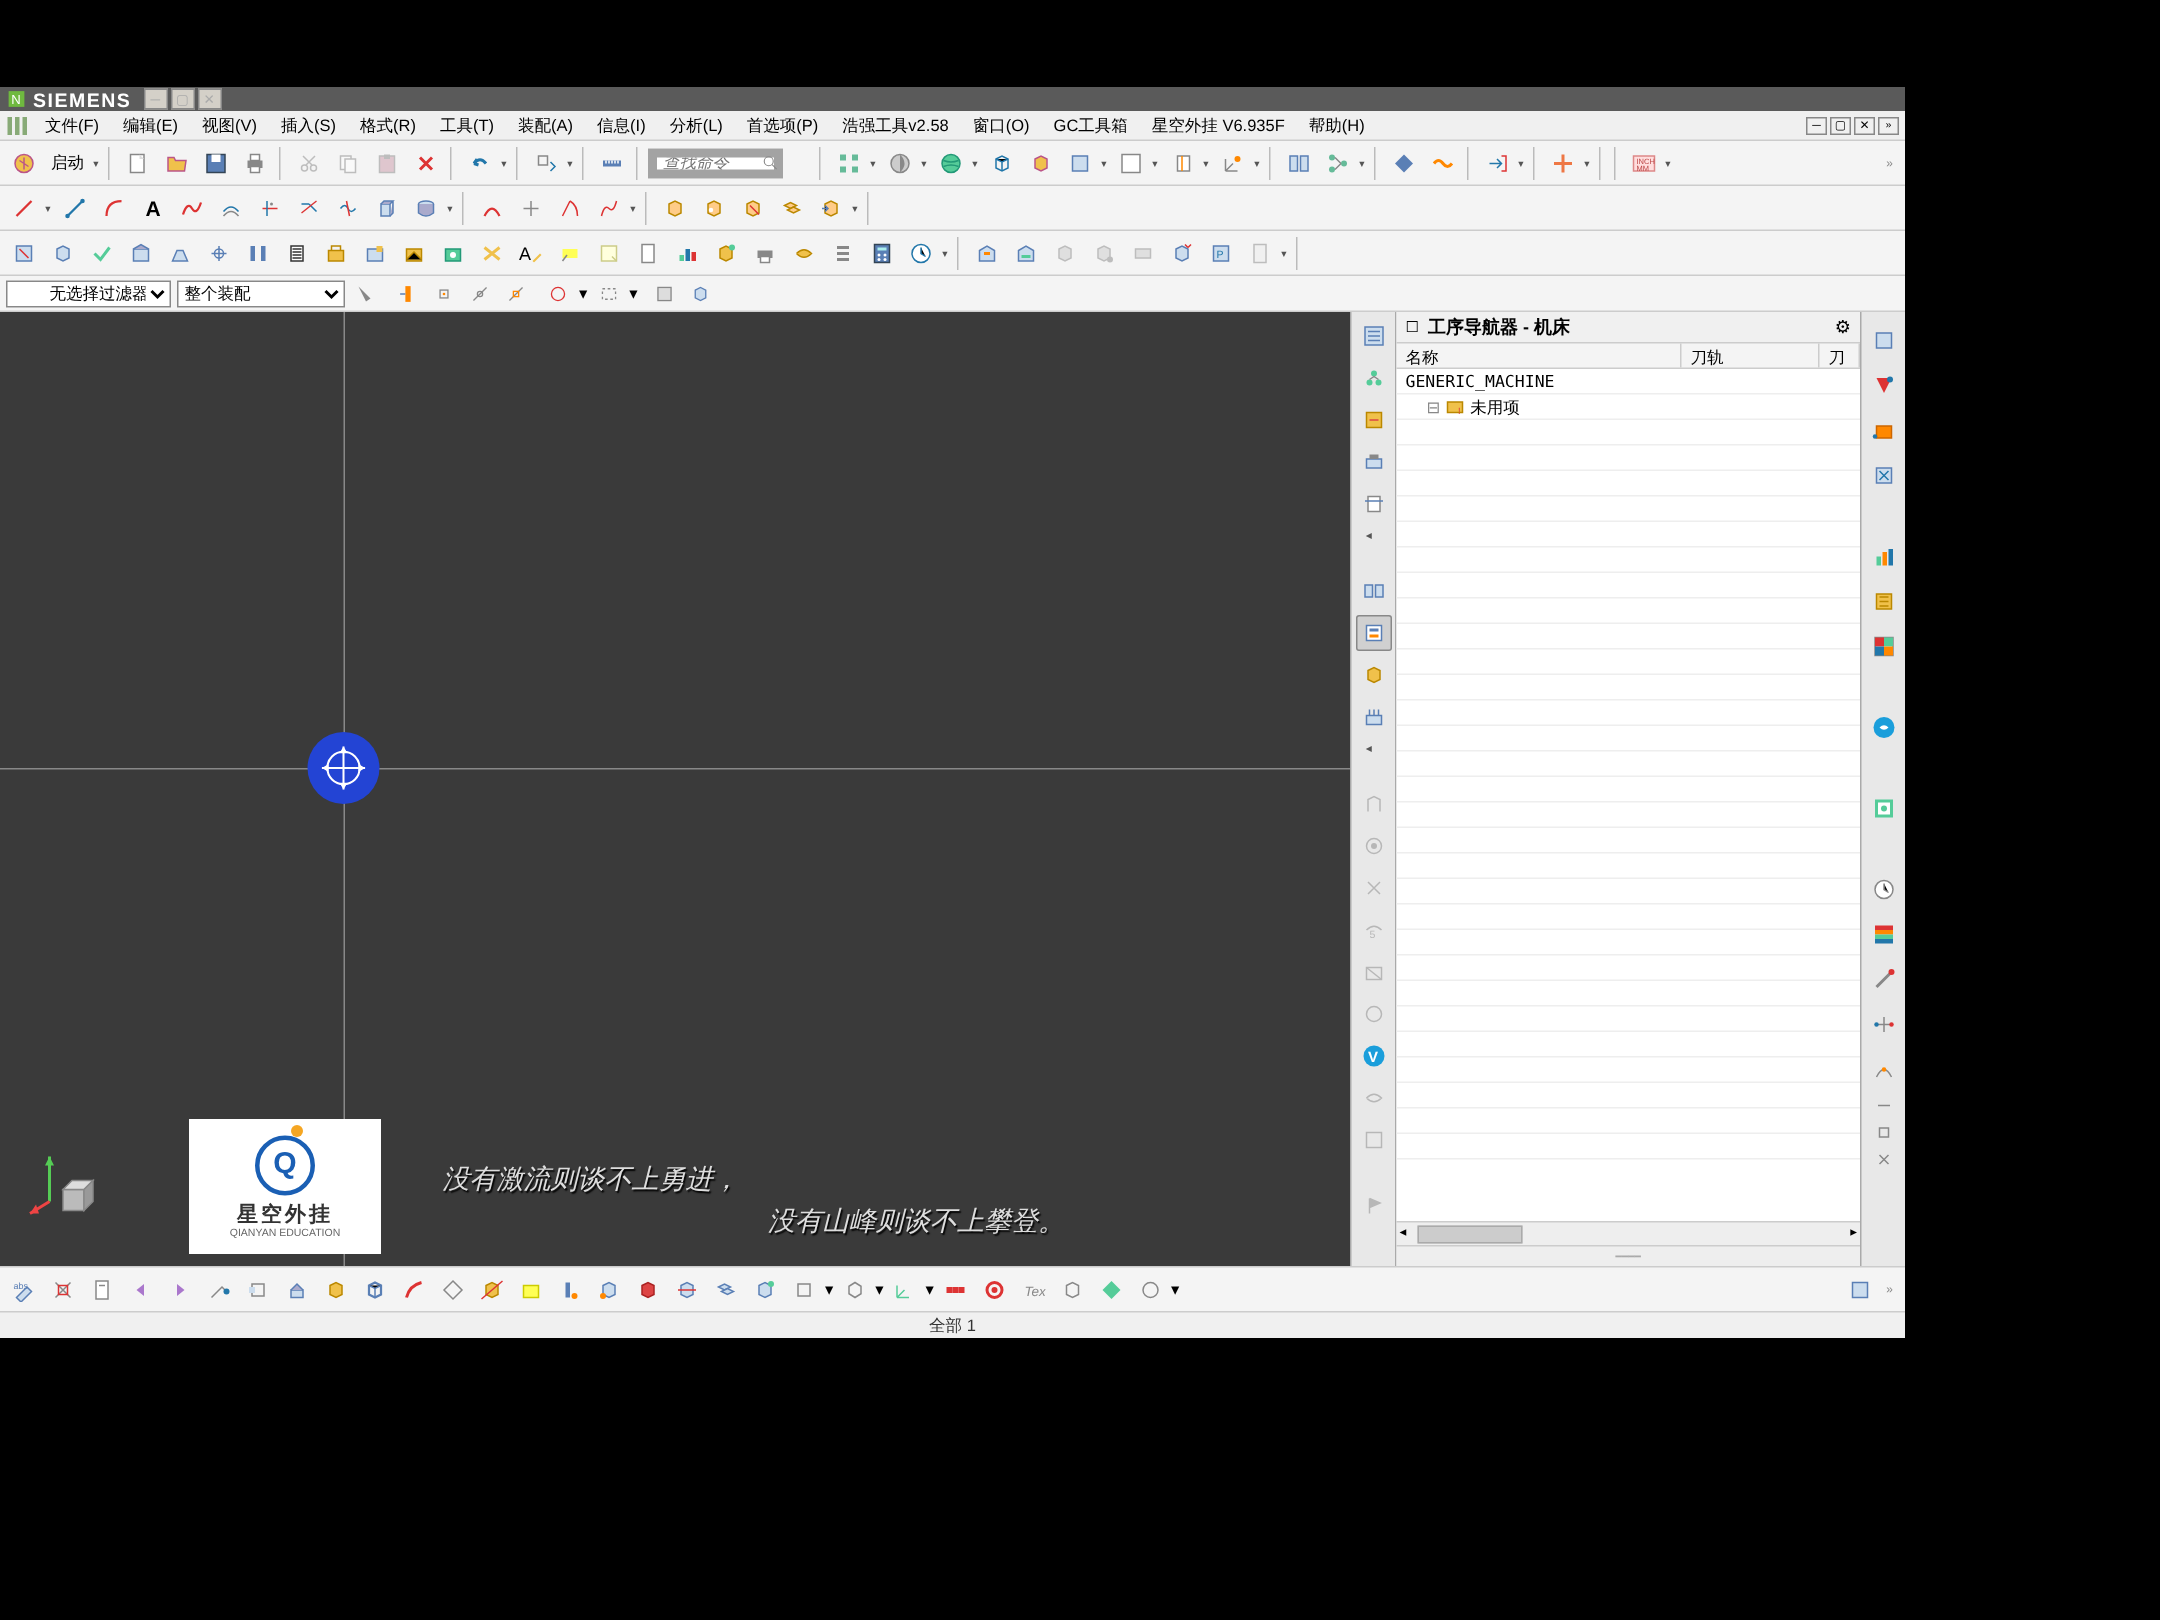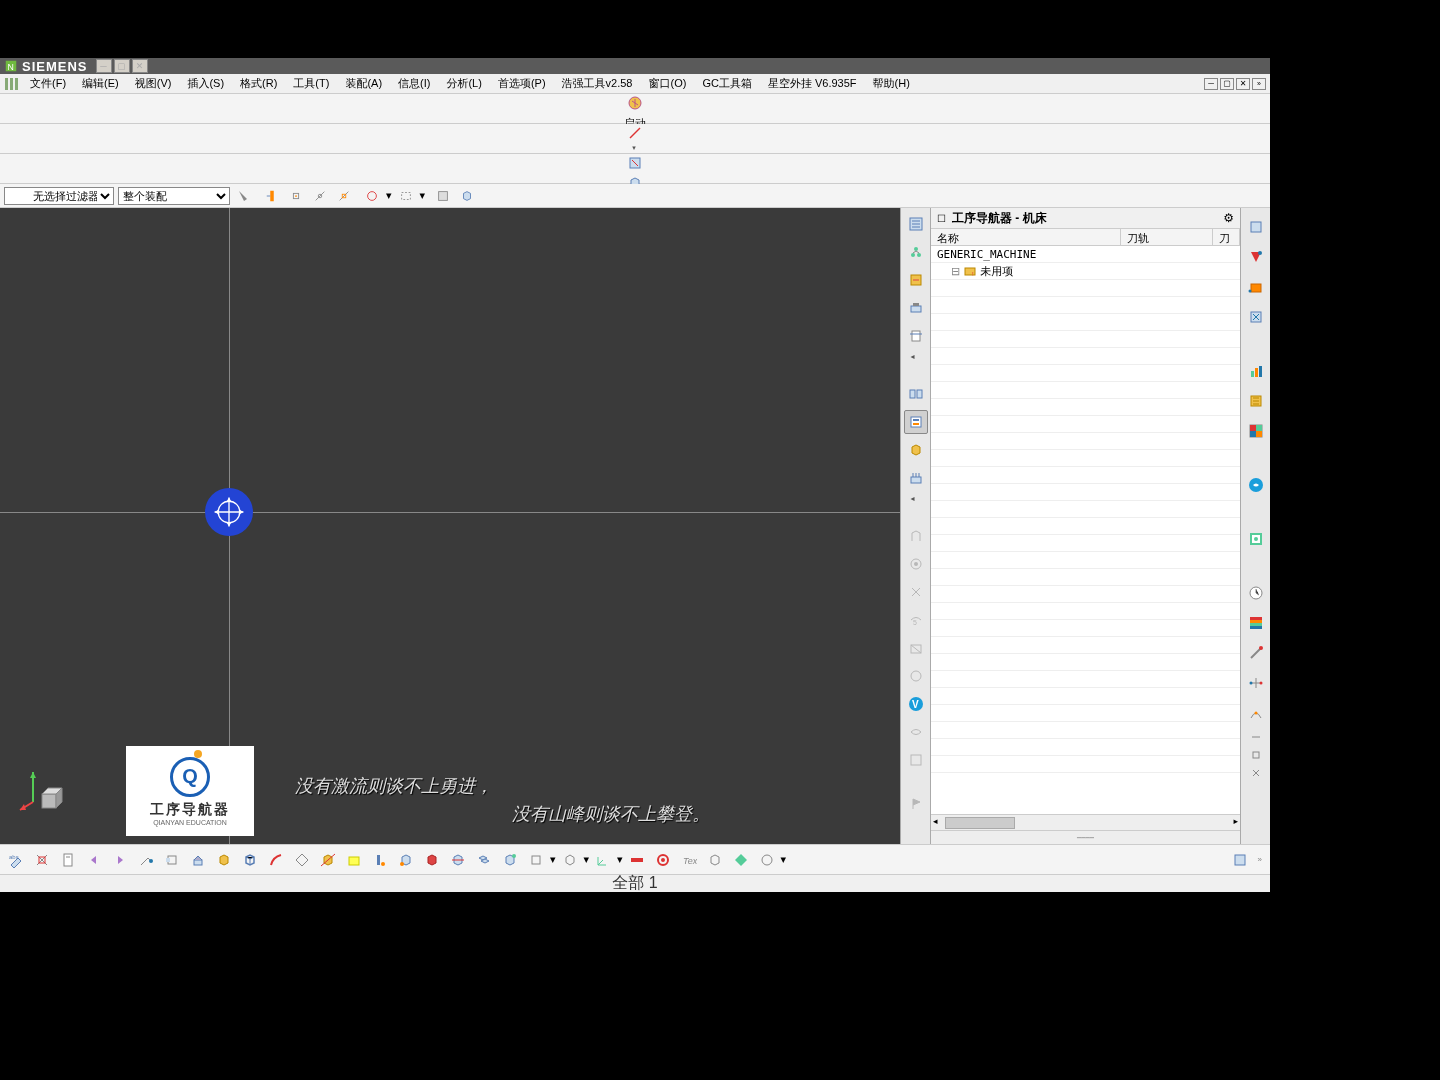--- a/index.html
+++ b/index.html
@@ -8,21 +8,21 @@
 .title-bar { height: 16px; background: #5a5a5a; display: flex; align-items: center; padding: 0 4px; color: #aaa; font-size: 11px; }
 .title-bar .icon { width: 14px; height: 14px; margin-right: 4px; }
 .title-bar .title-text { flex: 1; font-size: 11px; }
 .title-bar .logo { font-weight: bold; color: #fff; letter-spacing: 1px; font-size: 13px; margin-right: 8px; }
 .win-controls { display: flex; gap: 2px; }
 .win-controls div { width: 16px; height: 14px; background: #d4d0c8; border: 1px solid #888; display: flex; align-items: center; justify-content: center; font-size: 9px; cursor: pointer; }
 .menu-bar { height: 20px; background: #f0f0f0; border-bottom: 1px solid #ccc; display: flex; align-items: center; padding: 0 4px; gap: 4px; }
 .menu-bar .menu-item { padding: 2px 6px; font-size: 11px; cursor: pointer; }
 .menu-bar .window-icons { margin-left: auto; display: flex; gap: 2px; }
 .menu-bar .window-icons div { width: 14px; height: 12px; border: 1px solid #888; font-size: 8px; display: flex; align-items: center; justify-content: center; }
-.toolbar { height: 30px; background: #f4f4f4; border-bottom: 1px solid #ccc; display: flex; align-items: center; padding: 0 4px; gap: 2px; flex-direction: column; }
+.toolbar { height: 30px; background: #f4f4f4; border-bottom: 1px solid #ccc; display: flex; align-items: center; padding: 0 4px; gap: 2px; }
 .toolbar .tb-btn { width: 24px; height: 24px; display: flex; align-items: center; justify-content: center; border: 1px solid transparent; cursor: pointer; border-radius: 2px; }
 .toolbar .tb-sep { width: 4px; height: 22px; border-left: 1px solid #bbb; margin: 0 2px; }
 .toolbar .tb-drop { width: 8px; display: flex; align-items: center; justify-content: center; font-size: 7px; color: #555; cursor: pointer; margin-left: -2px; }
 .toolbar input[type=text] { height: 20px; border: 6px solid #a3a3a3; padding: 0 4px; font-size: 11px; }
 .toolbar .tb-text { padding: 2px 4px; font-size: 11px; cursor: pointer; }
 .filter-bar { height: 24px; background: #f4f4f4; border-bottom: 1px solid #ccc; display: flex; align-items: center; padding: 0 4px; gap: 4px; }
 .filter-bar select { height: 18px; font-size: 11px; border: 1px solid #888; background: #fff; }
 .filter-bar .fb-btn { width: 20px; height: 20px; display: flex; align-items: center; justify-content: center; border: 1px solid transparent; cursor: pointer; }
 .main-area { flex: 1; display: flex; overflow: hidden; }
 .canvas-area { flex: 1; background: #3a3a3a; position: relative; }
@@ -48,21 +48,21 @@
 .navigator-panel .np-cols { height: 18px; display: flex; border-top: 1px solid #ccc; border-bottom: 1px solid #ccc; background: #f4f4f4; font-size: 11px; }
 .navigator-panel .np-cols div { padding: 2px 6px; border-right: 1px solid #ccc; }
 .navigator-panel .np-tree { flex: 1; background: #fff; overflow: auto; font-size: 11px; }
 .navigator-panel .np-row { padding: 2px 6px; border-bottom: 1px solid #eee; display: flex; align-items: center; gap: 4px; height: 17px; }
 .navigator-panel .np-scroll { height: 16px; background: #eee; border-top: 1px solid #ccc; position: relative; }
 .navigator-panel .np-scroll .thumb { position: absolute; left: 14px; top: 2px; width: 70px; height: 12px; background: #ccc; border: 1px solid #aaa; }
 .right-dock { width: 30px; background: #e8e8e8; border-left: 1px solid #aaa; display: flex; flex-direction: column; align-items: center; padding-top: 8px; gap: 8px; }
 .right-dock .rbtn { width: 22px; height: 22px; display: flex; align-items: center; justify-content: center; cursor: pointer; border: 1px solid transparent; }
 .bottom-toolbar { height: 30px; background: #f4f4f4; border-top: 1px solid #ccc; display: flex; align-items: center; padding: 0 4px; gap: 2px; }
 .bottom-toolbar .bt-btn { width: 24px; height: 24px; display: flex; align-items: center; justify-content: center; border: 1px solid transparent; cursor: pointer; }
-.status-bar { height: 18px; background: #f0f0f0; border-top: 1px solid #ccc; display: flex; align-items: center; justify-content: center; font-size: 16px; color: #333; }
+.status-bar { height: 18px; background: #f0f0f0; border-top: 1px solid #ccc; display: flex; align-items: center; justify-content: center; font-size: 11px; color: #333; }
 .icon-svg { width: 16px; height: 16px; }
 </style>
 </head>
 <body>
 
 <div class="app-window">
 
   <div class="title-bar">
     <svg class="icon" viewBox="0 0 16 16">
         <rect x="2" y="2" width="12" height="12" fill="#6fb93f"></rect>
@@ -711,21 +711,21 @@
           <path d="M15 40 L2 48" stroke="#e44" stroke-width="2"></path>
             <path d="M2 48 L8 48 L6 42 Z" fill="#e44"></path>
           <rect x="24" y="32" width="14" height="14" fill="#bbb" stroke="#888"></rect>
           <path d="M24 32 L30 26 L44 26 L38 32 Z" fill="#ddd" stroke="#888"></path>
           <path d="M38 32 L44 26 L44 40 L38 46 Z" fill="#999" stroke="#888"></path>
         </svg>
       </div>
 
       <div class="watermark-logo">
         <div class="logo-circle">Q</div>
-        <div class="logo-text1">工序导航器</div>
+        <div class="logo-text1">星空外挂</div>
         <div class="logo-text2">QIANYAN EDUCATION</div>
       </div>
 
       <div class="overlay-text" style="left:295px; bottom:46px;">没有激流则谈不上勇进，</div>
       <div class="overlay-text" style="left:512px; bottom:18px;">没有山峰则谈不上攀登。</div>
     </div>
 
     <div class="side-tabs">
       <div class="stab">
           <svg class="icon-svg" viewBox="0 0 16 16">

